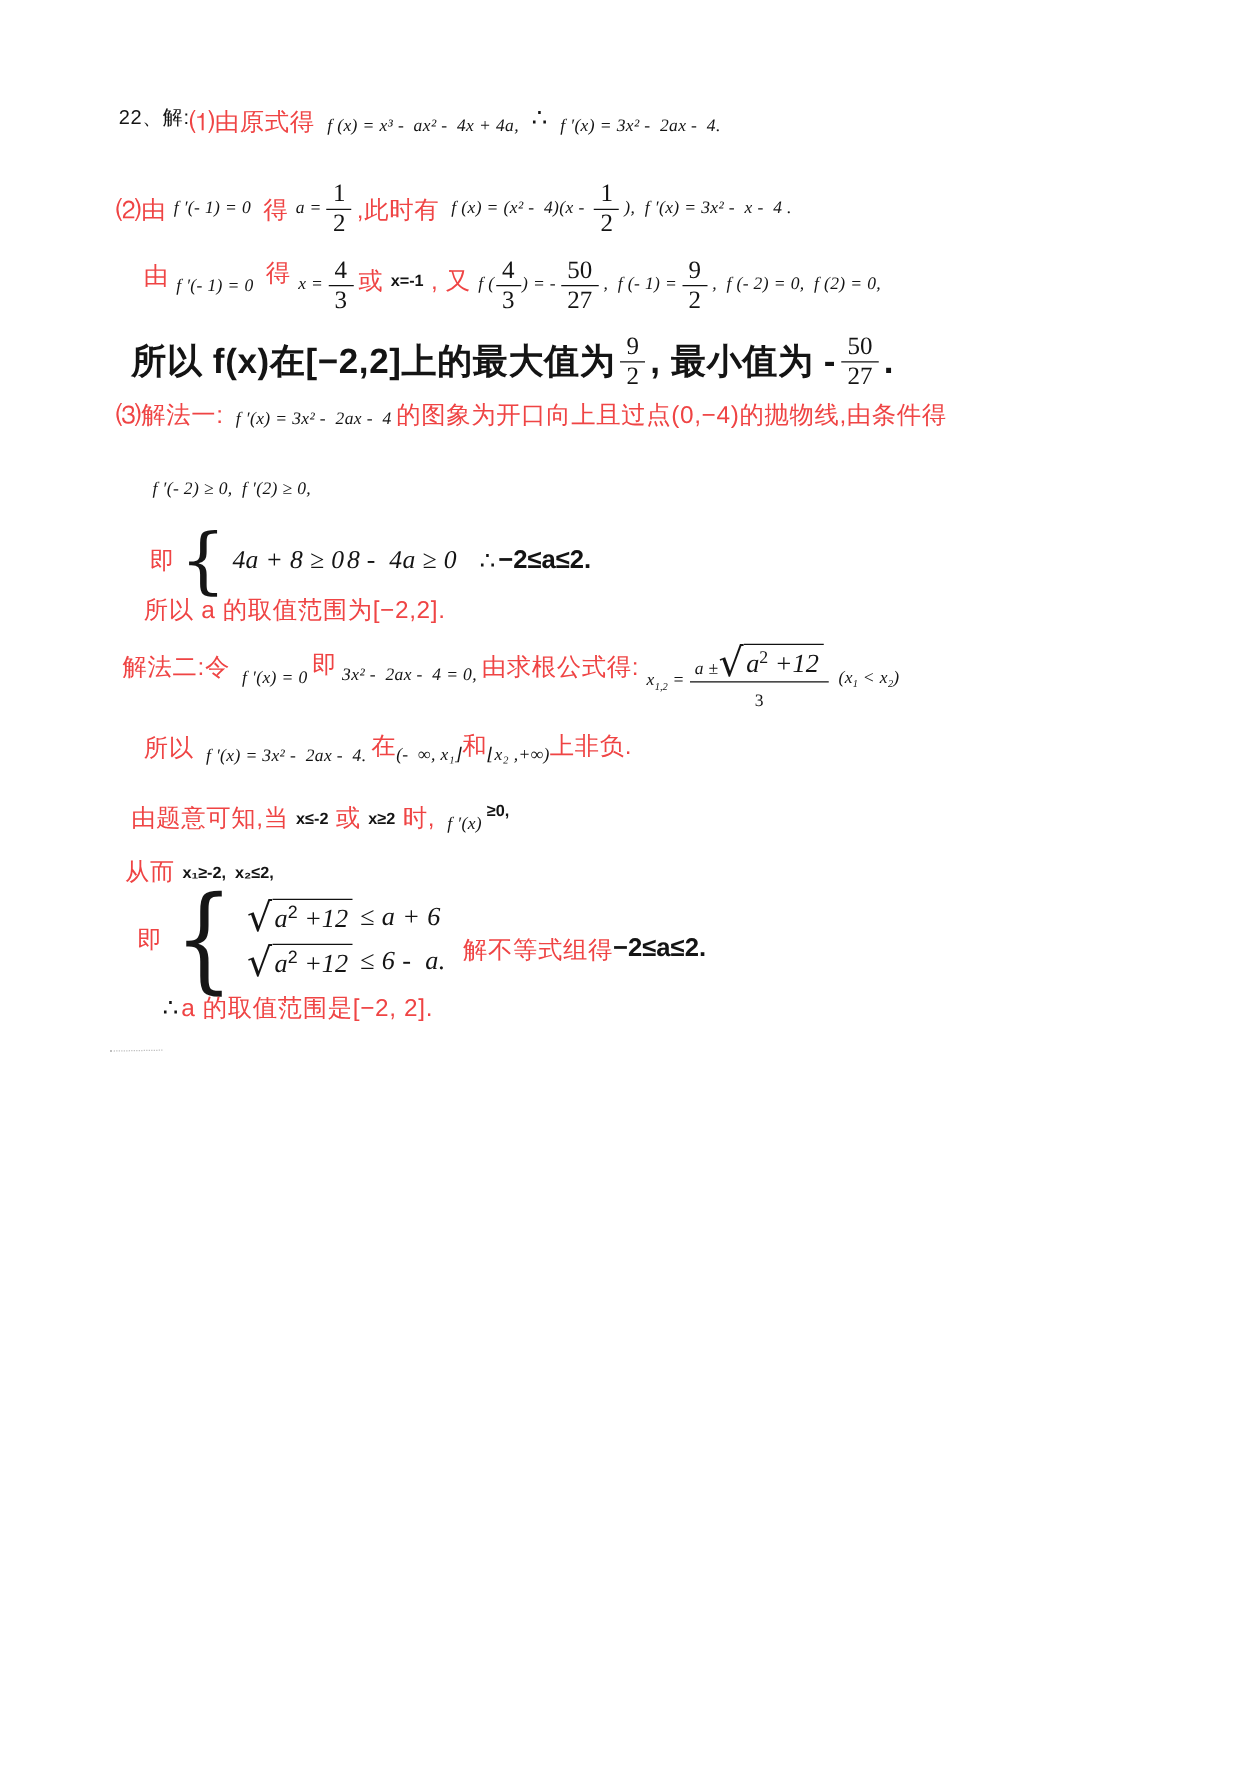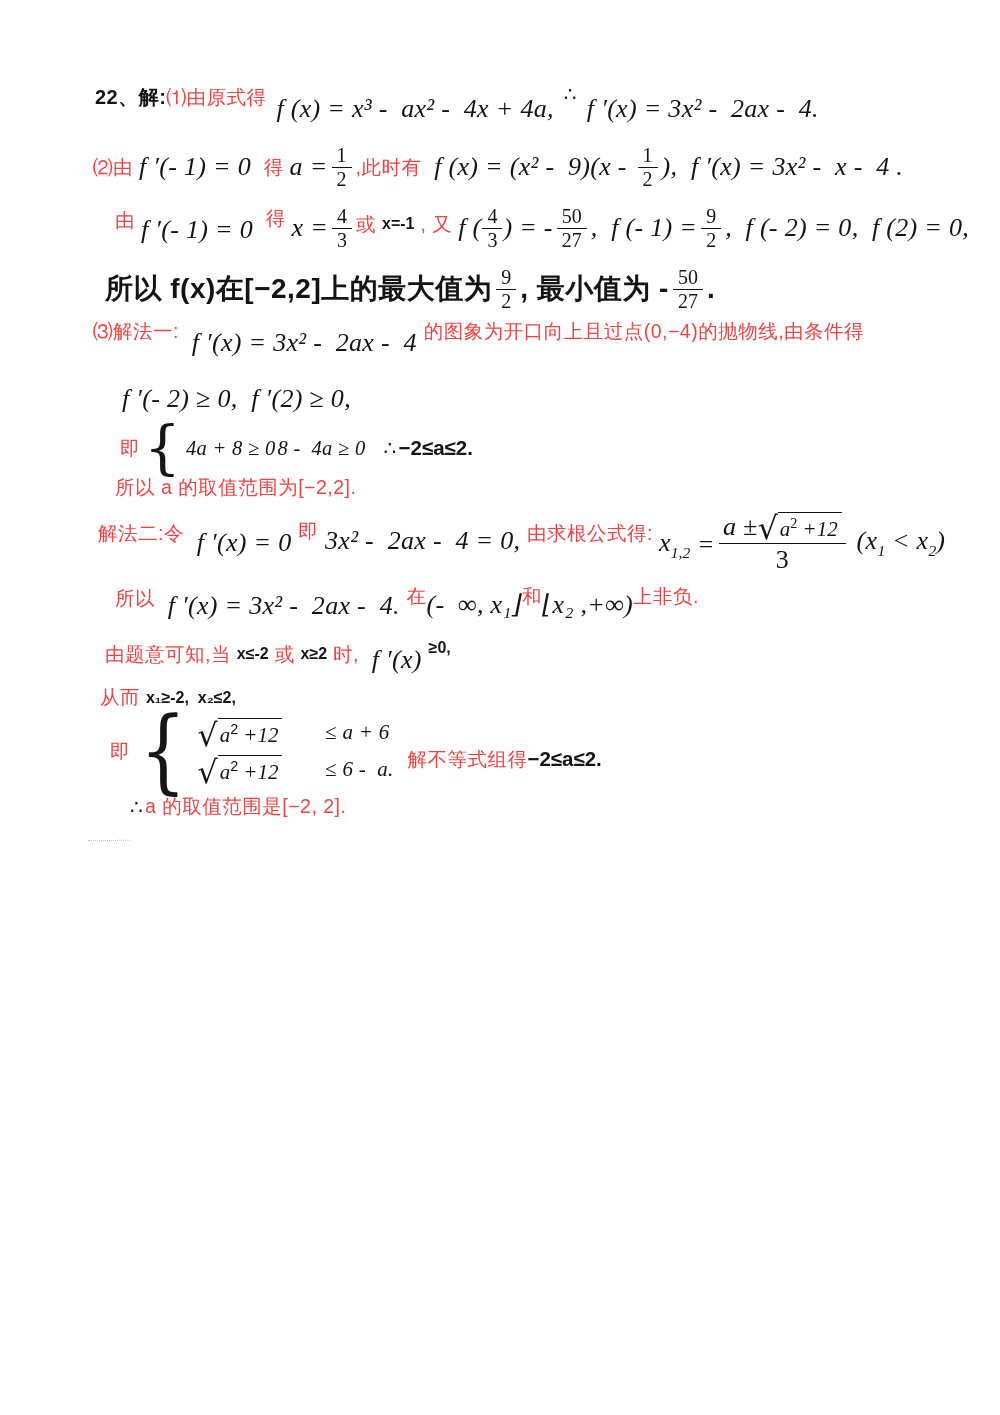--- a/index.html
+++ b/index.html
@@ -13,27 +13,27 @@
     font-family:"Liberation Sans","DejaVu Sans",sans-serif;
   }
   .line {
     position:absolute;
     display:flex;
     align-items:center;
     white-space:pre;
   }
   .top-align { align-items:flex-start; }
   .cn  { font-size:19.5px; color:#ef4444; letter-spacing:0.5px; }
-  .cnb { font-size:20px; font-weight:700; letter-spacing:0.5px; }
+  .cnb { font-size:16px; font-weight:400; letter-spacing:0.5px; }
   .cnb4 { font-size:28px; font-weight:700; letter-spacing:0.5px; }
-  .b   { font-size:16px; font-weight:700; }
+  .b   { font-size:13px; font-weight:700; }
   .math {
     font-family:"Liberation Serif","DejaVu Serif",serif;
     font-style:italic;
-    font-size:26px;
+    font-size:14px;
     letter-spacing:0.3px;
   }
   .tf { font-style:normal; font-size:20px; }
   .up4{position:relative;top:-4px}.up6{position:relative;top:-6px}
   .up8{position:relative;top:-8px}.up10{position:relative;top:-10px}
   .dn2{position:relative;top:2px}.dn4{position:relative;top:4px}
   .dn6{position:relative;top:6px}.dn8{position:relative;top:8px}
   .dn10{position:relative;top:10px}
   .frac {
     display:inline-flex; flex-direction:column; align-items:center;
@@ -63,21 +63,21 @@
   }
   .sqrt-body {
     border-top:1.7px solid #111;
     padding:2px 4px 0 2px;
     display:inline-block;
   }
   .ital { font-family:"Liberation Serif","DejaVu Serif",serif; font-style:italic; }
   .sb { font-size:0.6em; font-style:italic; font-family:"Liberation Serif","DejaVu Serif",serif; vertical-align:-0.45em; letter-spacing:0; }
   .sp { font-size:0.68em; vertical-align:0.55em; font-style:normal; }
   .sqrow { display:inline-flex; align-items:center; font-size:21px; }
-  .sqrow .math { font-size:21px;margin-left:37px; }
+  .sqrow .math { font-size:21px; }
   .artifact {
     position:absolute;
     border-top:1.5px dotted #a9a9a9;
     opacity:0.75;
     transform:rotate(-1deg);
   }
 </style>
 </head>
 <body>
 
@@ -94,21 +94,21 @@
   <div class="line" style="left:93px; top:138px; height:58px;">
     <span class="cn">⑵由 </span>
     <span class="math">f ′(- 1) = 0 </span>
     <span class="cn"> 得 </span>
     <span class="math">a =</span>
     <span class="frac">
       <span class="fn">1</span>
       <span class="fd">2</span>
     </span>
     <span class="cn">,此时有 </span>
-    <span class="math"> f (x) = (x² -  9)(x - </span>
+    <span class="math"> f (x) = (x² -  4)(x - </span>
     <span class="frac">
       <span class="fn">1</span>
       <span class="fd">2</span>
     </span>
     <span class="math">),  f ′(x) = 3x² -  x -  4 .</span>
   </div>
 
   <div class="line" style="left:115px; top:197px; height:62px;">
     <span class="cn up8">由 </span>
     <span class="math dn2">f ′(- 1) = 0 </span>

